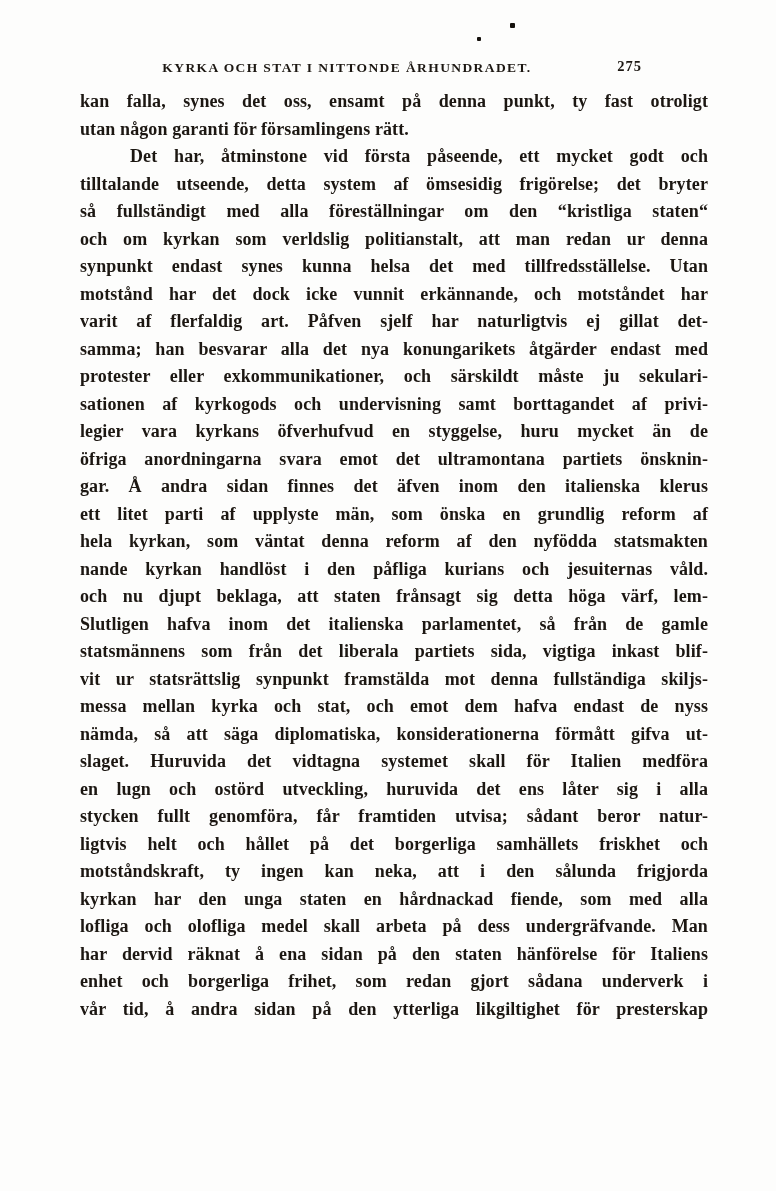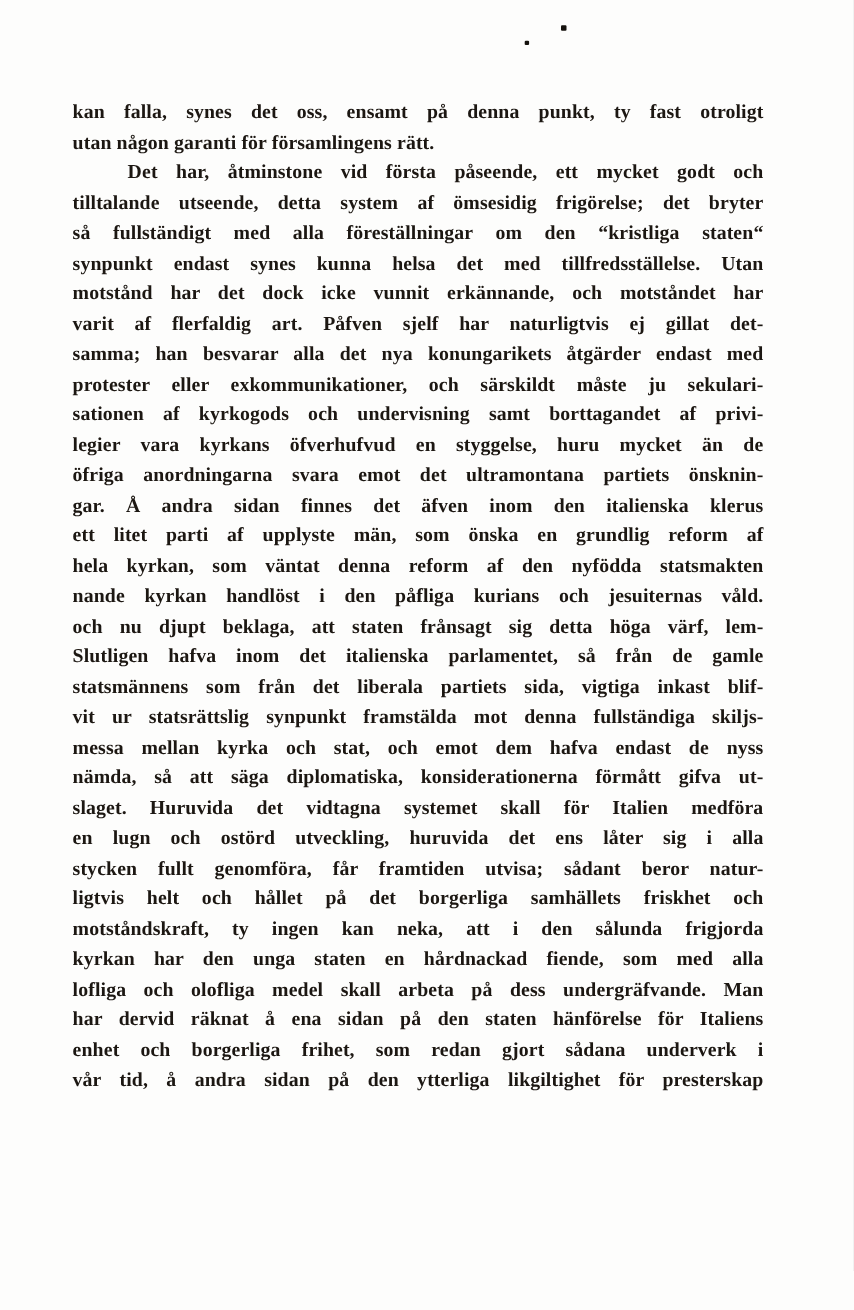--- a/index.html
+++ b/index.html
@@ -36,21 +36,21 @@
   .running-header .pagenum {
     position: absolute;
     right: 52px;
     top: -2px;
     font-size: 14.5px;
     font-weight: 700;
     letter-spacing: 1px;
   }
   .body-text {
     position: absolute;
-    left: 66px;
+    left: 80px;
     top: 88px;
     width: 628px;
     font-size: 18px;
     font-weight: 700;
     line-height: 27.5px;
     letter-spacing: 0.1px;
   }
   .line {
     text-align: justify;
     text-align-last: justify;
@@ -71,27 +71,32 @@
   .speck-2 { left: 510px; top: 23px; width: 5px; height: 5px; }
 </style>
 </head>
 <body>
 
 <div class="page">
 
   <span class="speck speck-1"></span>
   <span class="speck speck-2"></span>
 
+  <div class="running-header">
+    <span class="title">KYRKA OCH STAT I NITTONDE ÅRHUNDRADET.</span>
+    <span class="pagenum">275</span>
+  </div>
 
   <div class="body-text">
     <div class="line">kan falla, synes det oss, ensamt på denna punkt, ty fast otroligt</div>
     <div class="line para-last">utan någon garanti för församlingens rätt.</div>
     <div class="line indent">Det har, åtminstone vid första påseende, ett mycket godt och</div>
     <div class="line">tilltalande utseende, detta system af ömsesidig frigörelse; det bryter</div>
     <div class="line">så fullständigt med alla föreställningar om den “kristliga staten“</div>
+    <div class="line">och om kyrkan som verldslig politianstalt, att man redan ur denna</div>
     <div class="line">synpunkt endast synes kunna helsa det med tillfredsställelse. Utan</div>
     <div class="line">motstånd har det dock icke vunnit erkännande, och motståndet har</div>
     <div class="line">varit af flerfaldig art. Påfven sjelf har naturligtvis ej gillat det-</div>
     <div class="line">samma; han besvarar alla det nya konungarikets åtgärder endast med</div>
     <div class="line">protester eller exkommunikationer, och särskildt måste ju sekulari-</div>
     <div class="line">sationen af kyrkogods och undervisning samt borttagandet af privi-</div>
     <div class="line">legier vara kyrkans öfverhufvud en styggelse, huru mycket än de</div>
     <div class="line">öfriga anordningarna svara emot det ultramontana partiets önsknin-</div>
     <div class="line">gar. Å andra sidan finnes det äfven inom den italienska klerus</div>
     <div class="line">ett litet parti af upplyste män, som önska en grundlig reform af</div>

